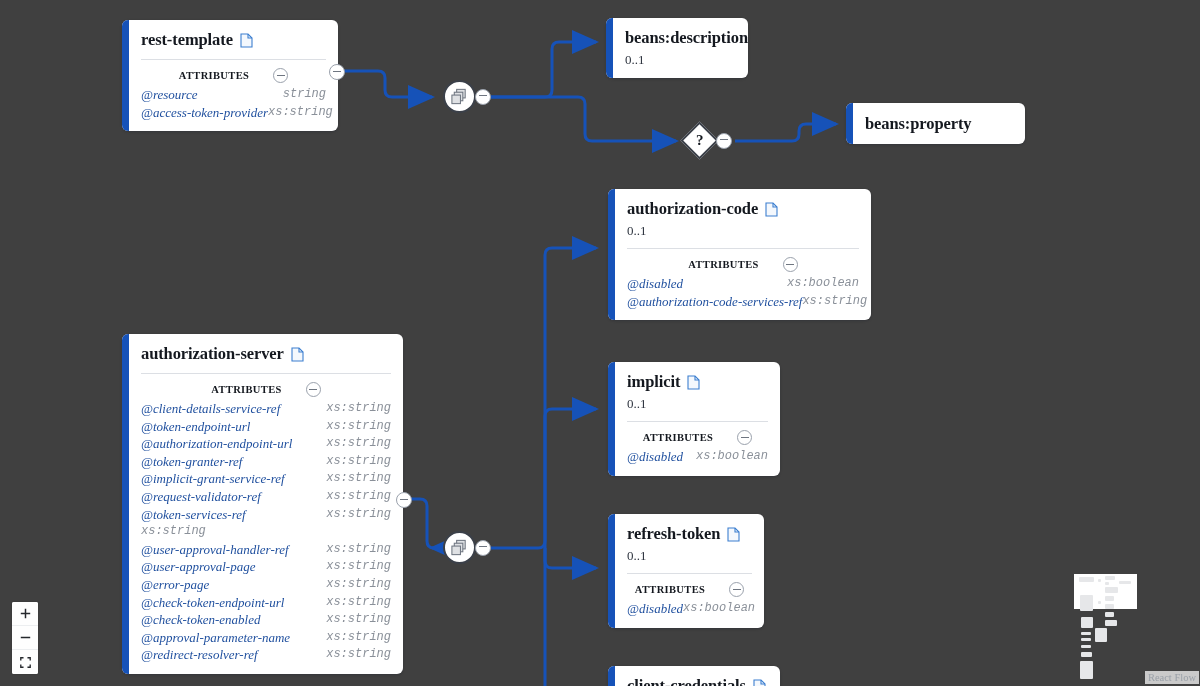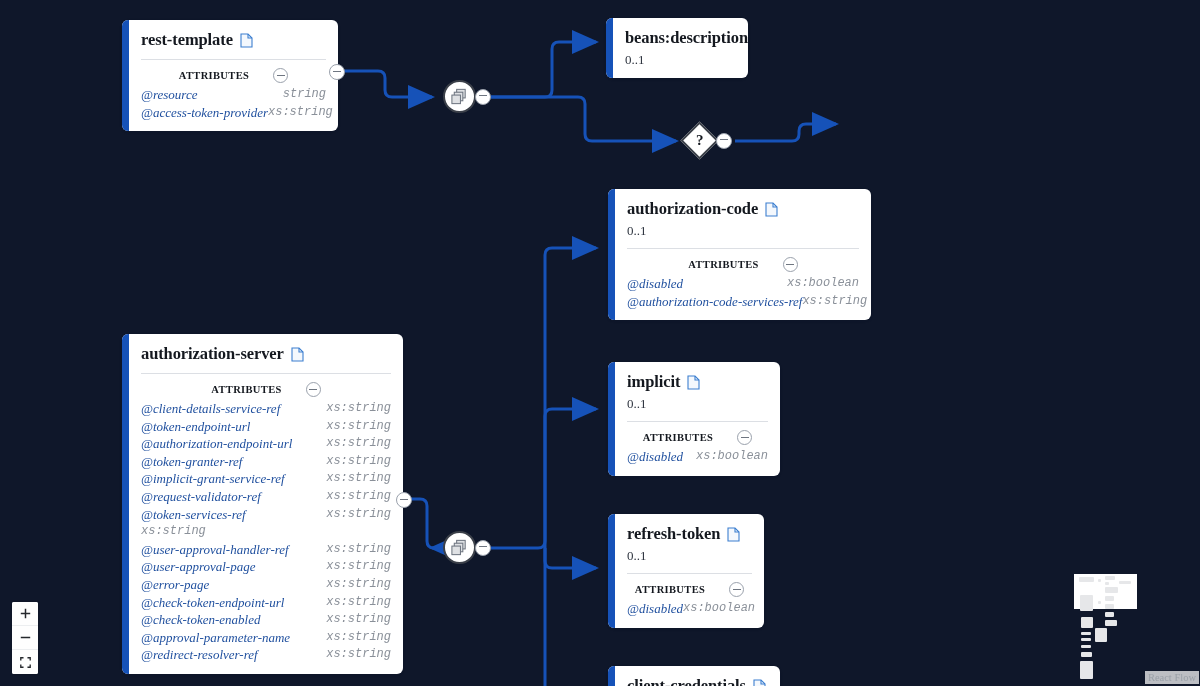--- a/index.html
+++ b/index.html
@@ -5,21 +5,21 @@
   html, body {
     margin: 0; padding: 0;
     width: 1200px; height: 686px;
     overflow: hidden;
     background: #f2f3f5;
     font-family: "Liberation Sans", sans-serif;
   }
   #canvas {
     position: relative;
     width: 1200px; height: 686px;
-    background: #0f172a;
+    background: #404040;
     overflow: hidden;
   }
   #edge-layer {
     position: absolute;
     top: 0; left: 0;
     width: 1200px; height: 686px;
     pointer-events: none;
   }
   
   .node {
@@ -313,20 +313,26 @@
   <div class="node" id="node-beans-description">
     <div class="accent"></div>
     <div class="node-body">
       <div class="node-title-row">
         <span class="node-title">beans:description</span>
       </div>
       <div class="cardinality">0..1</div>
     </div>
   </div>
 
+  <div class="node" id="node-beans-property">
+    <div class="accent"></div>
+    <div class="node-body">
+      <span class="node-title">beans:property</span>
+    </div>
+  </div>
 
   <div class="node" id="node-authorization-code">
     <div class="accent"></div>
     <div class="node-body">
       <div class="node-title-row">
         <span class="node-title">authorization-code</span>
         <span class="doc-icon">
           <svg viewBox="0 0 13 15" width="13" height="15">
               <path d="M1,1 h7 l4,4 v9 h-11 z" fill="#f4f8fd" stroke="#3c7fd0" stroke-width="1.1"></path>
               <path d="M8,1 v4 h4" fill="none" stroke="#3c7fd0" stroke-width="1.1"></path>

